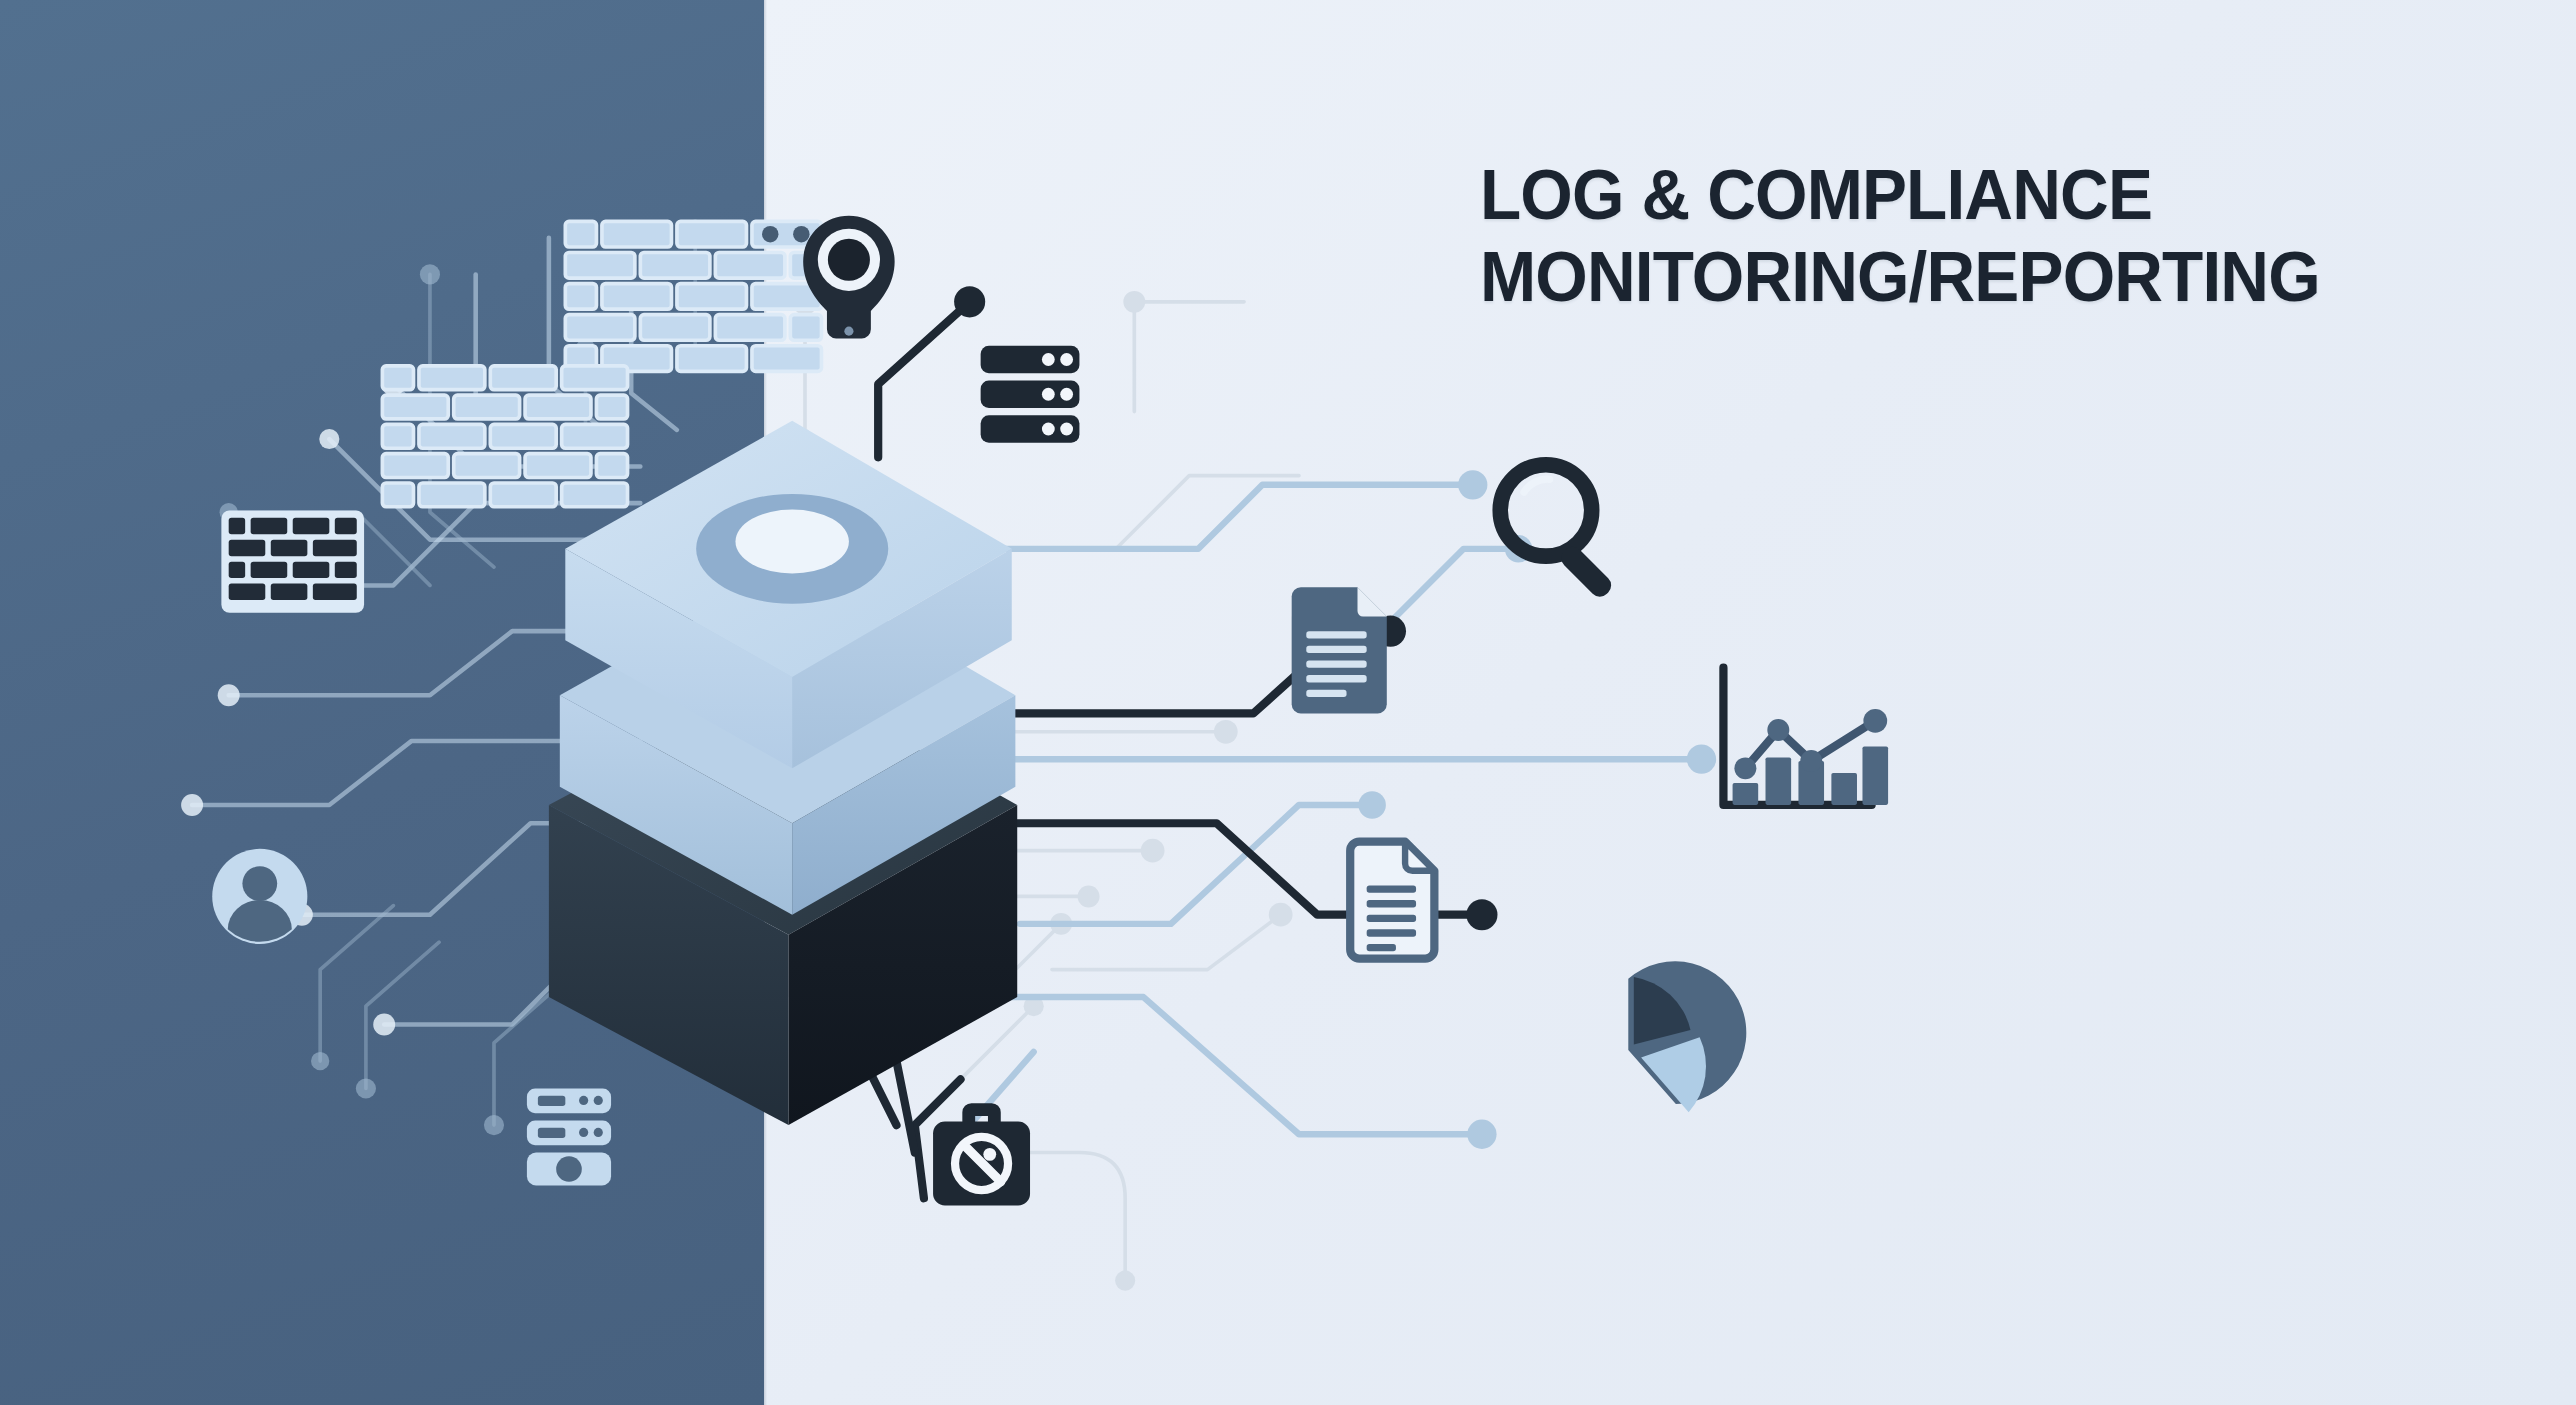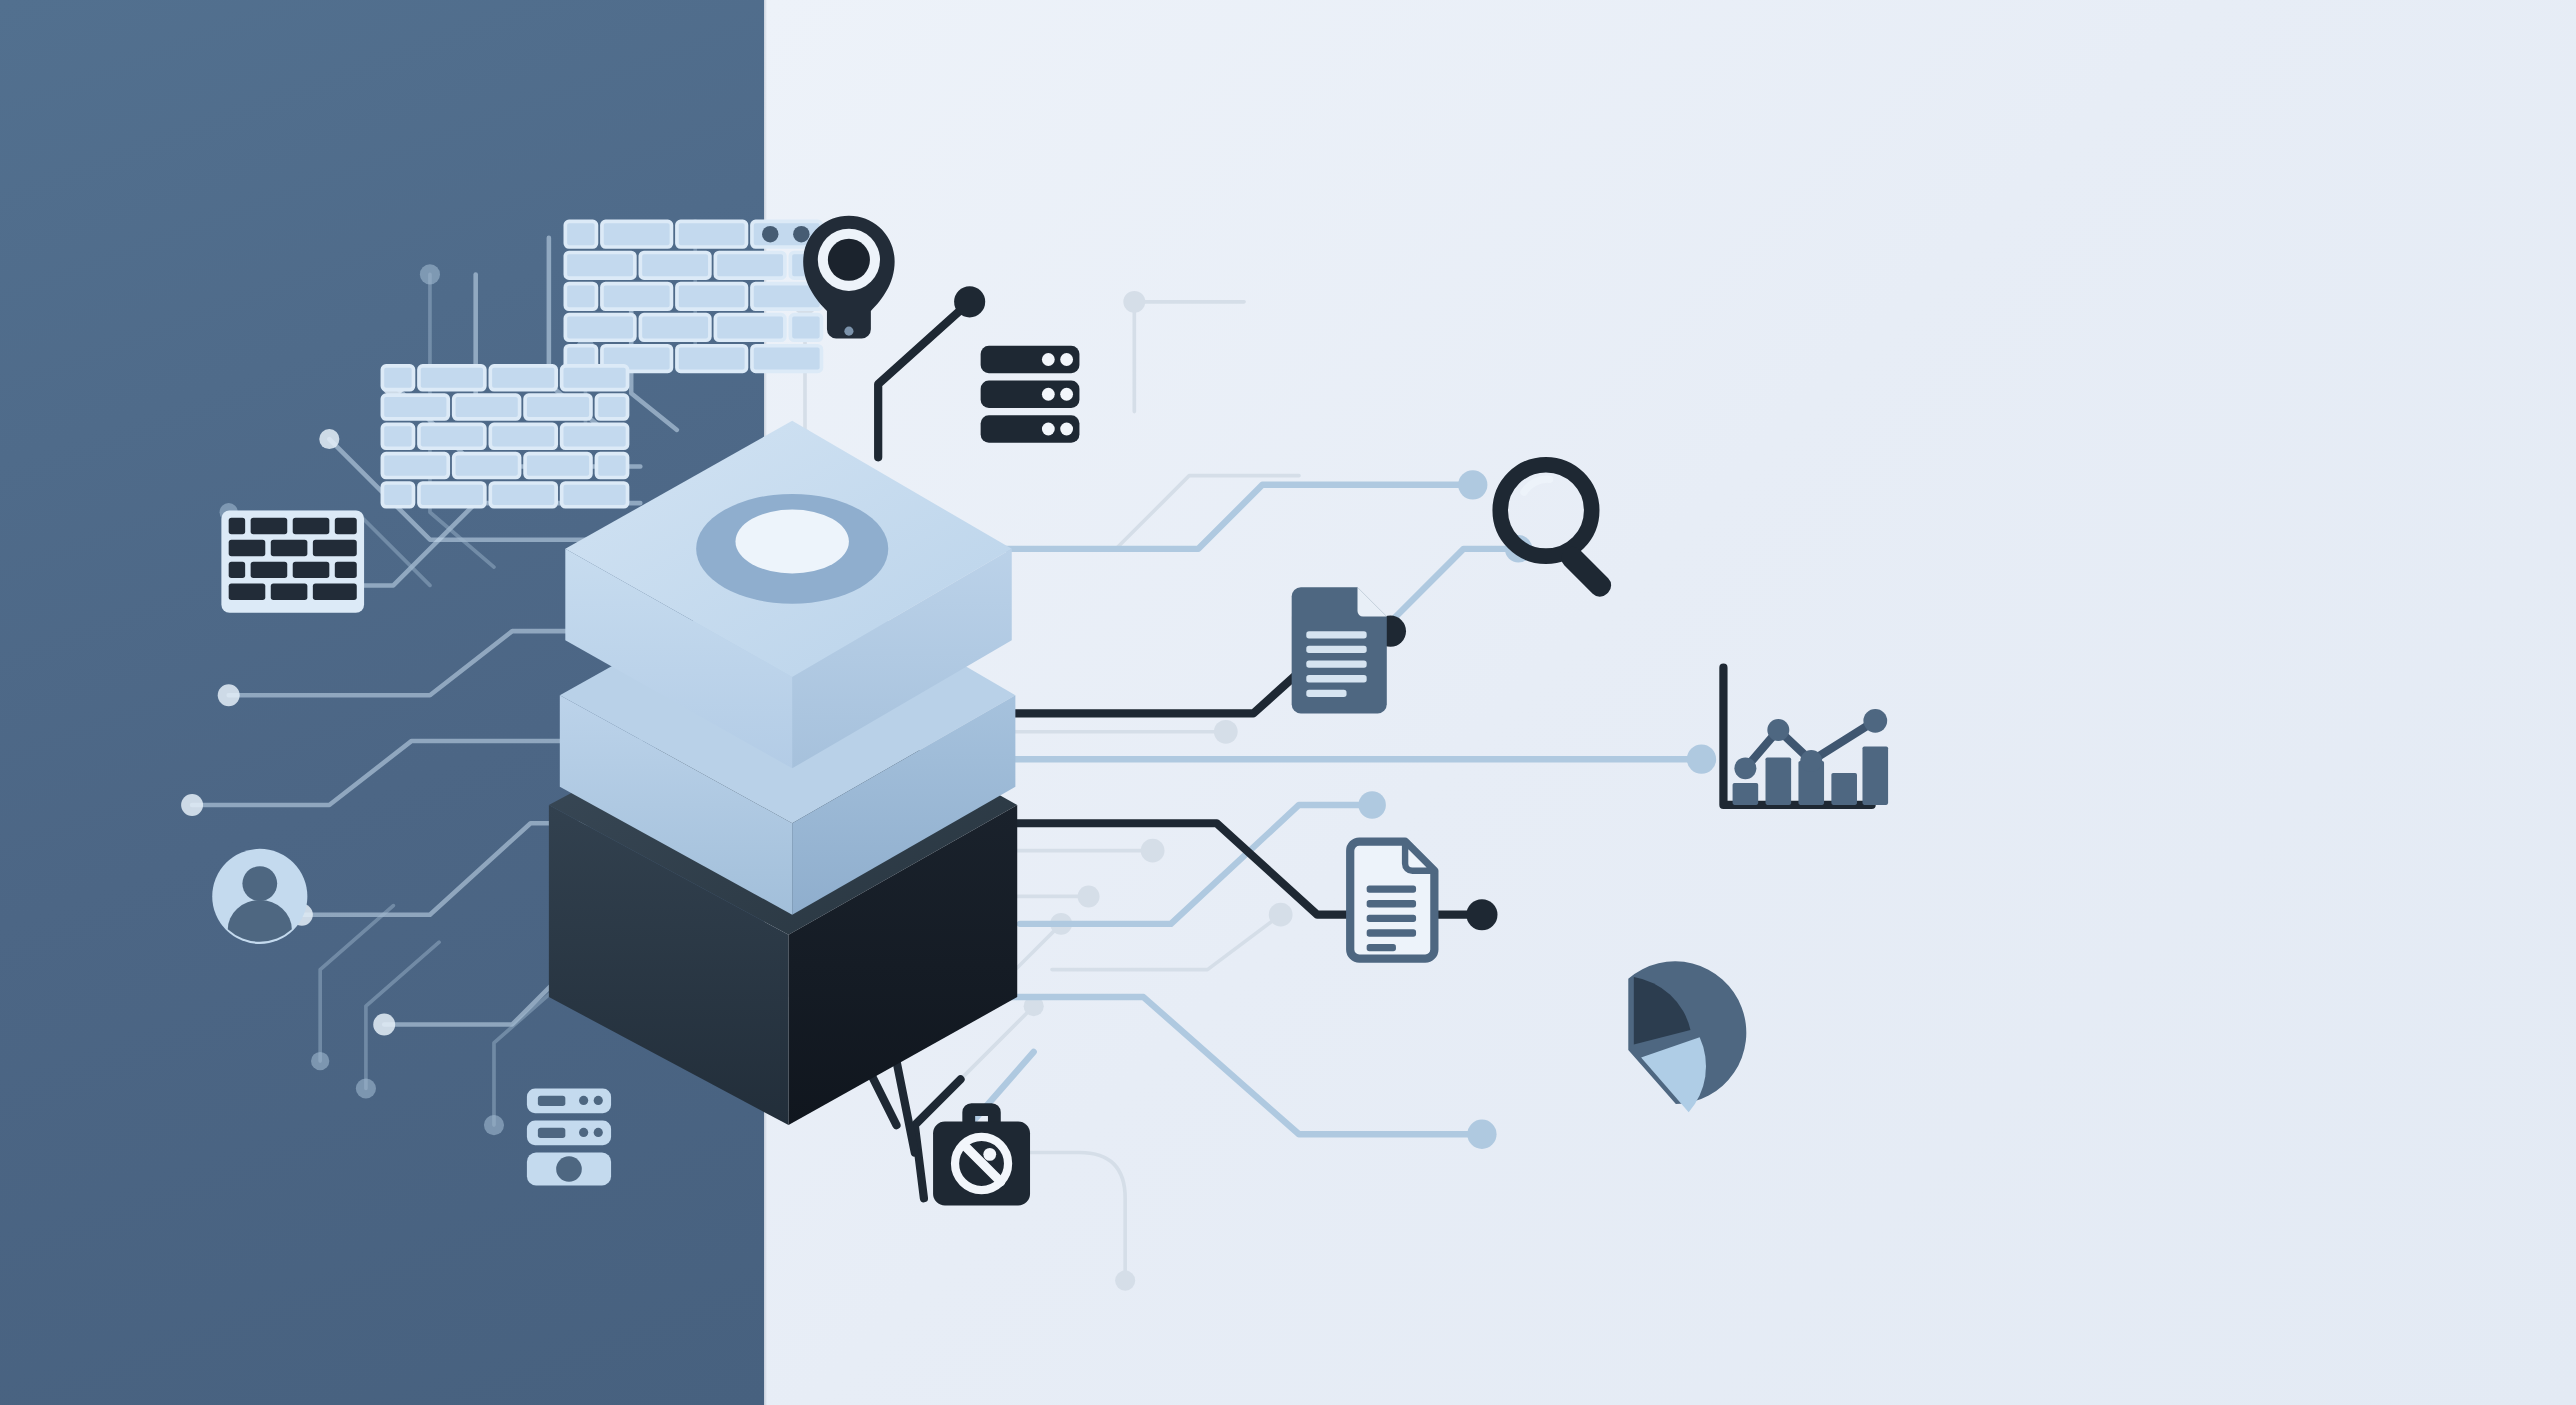--- a/index.html
+++ b/index.html
@@ -394,15 +394,19 @@
 
     <g transform="translate(1018,1200)">
       <path d="M34 16 A10 10 0 0 1 44 6 L66 6 A10 10 0 0 1 76 16 L76 28 L62 28 L62 20 L48 20 L48 28 L34 28 Z" fill="#1E2833"></path>
       <rect x="2" y="26" width="106" height="92" rx="13" fill="#1E2833"></rect>
       <circle cx="55" cy="72" r="29" fill="none" stroke="#F2F6FB" stroke-width="9"></circle>
       <line x1="36" y1="52" x2="76" y2="92" stroke="#F2F6FB" stroke-width="10" stroke-linecap="round"></line>
       <circle cx="64" cy="62" r="7" fill="#F2F6FB"></circle>
     </g>
   </svg>
 
+  <div class="title-wrap">
+    <div class="title-line">LOG &amp; COMPLIANCE</div>
+    <div class="title-line">MONITORING/REPORTING</div>
+  </div>
 
 </div>
 
 
 </body></html>

